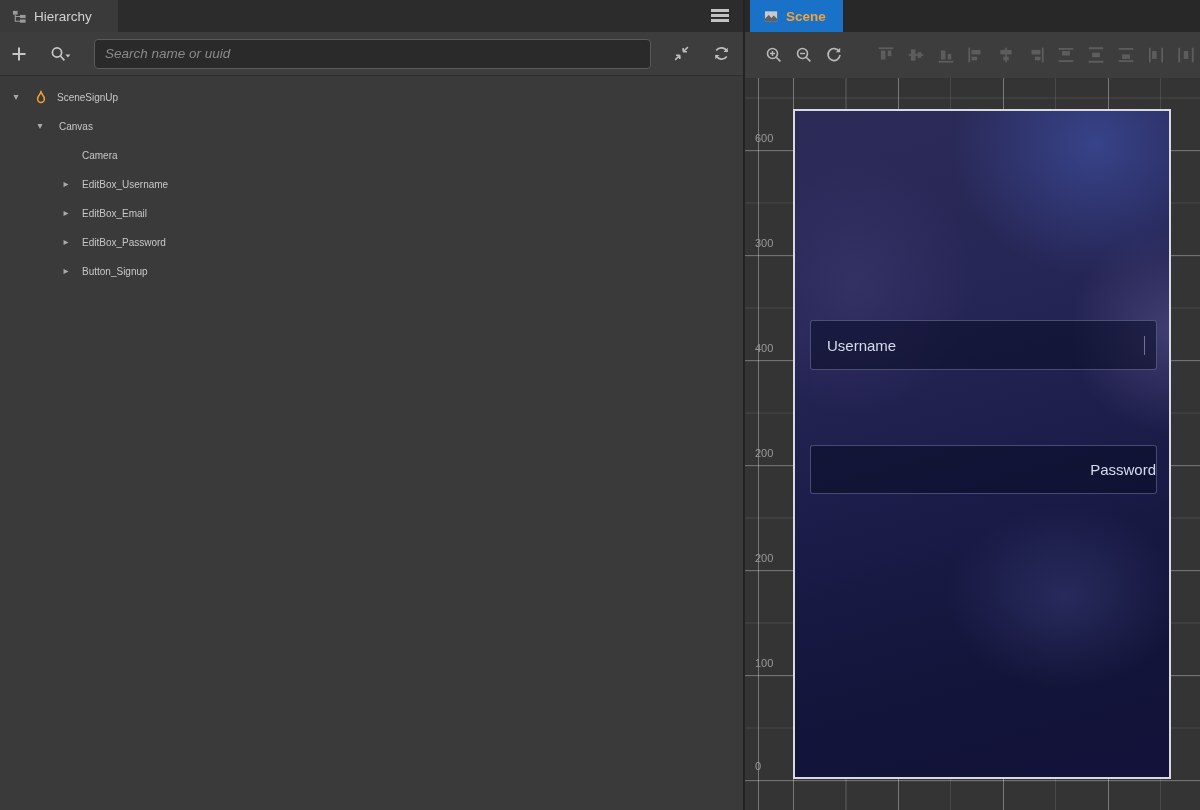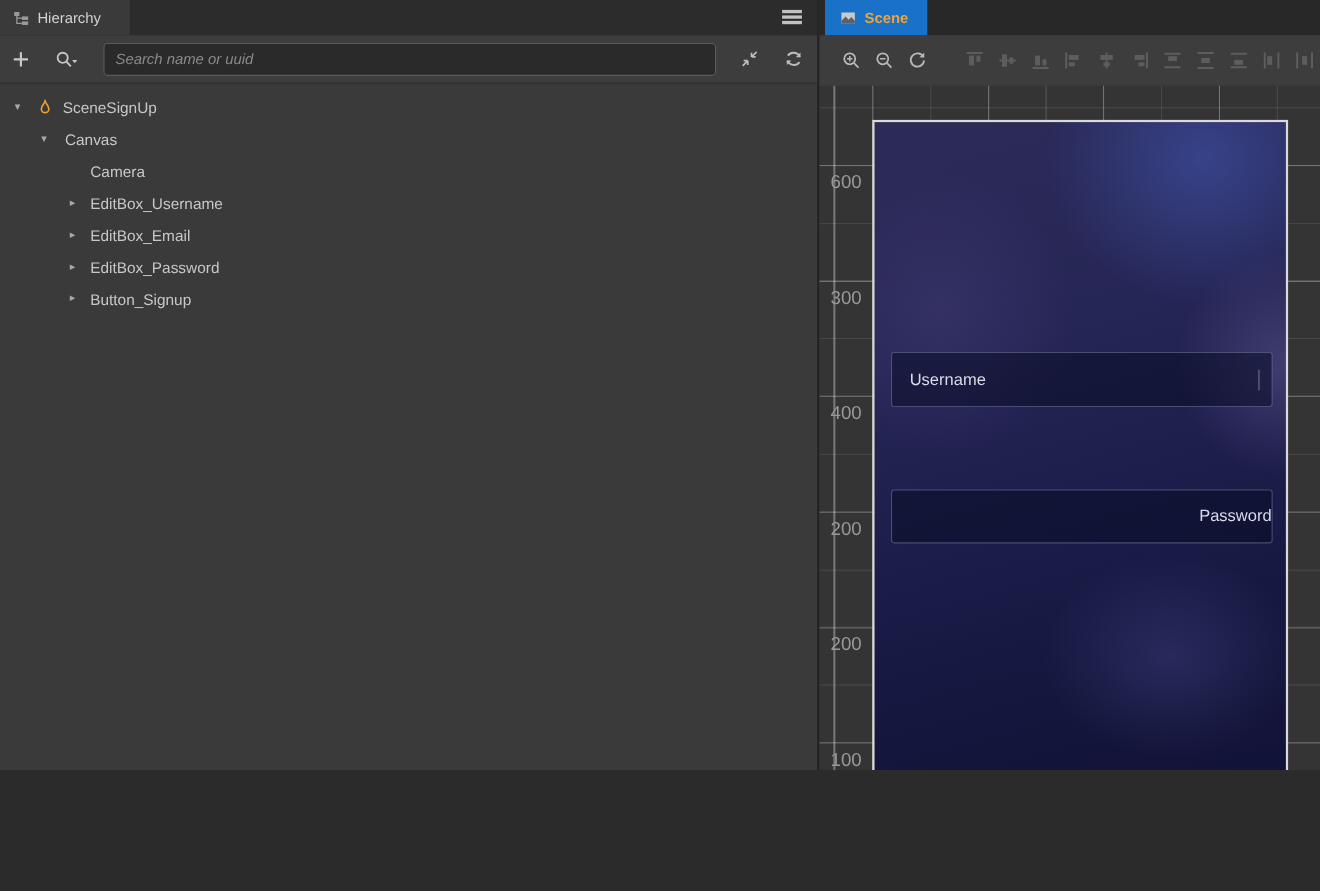--- a/index.html
+++ b/index.html
@@ -1,39 +1,39 @@
 <!DOCTYPE html>
 <html><head>
 <meta charset="utf-8">
 <style>
   * { margin:0; padding:0; box-sizing:border-box; }
   html,body { width:1200px; height:810px; overflow:hidden; background:#2b2b2b;
               font-family:"Liberation Sans", sans-serif; }
-  .app { display:flex; width:1200px; height:700px; }
+  .app { display:flex; width:1200px; height:810px; }
 
   
   .left-panel { width:743px; display:flex; flex-direction:column; background:#3a3a3a; }
   .tabbar { height:32px; background:#2c2c2c; display:flex; align-items:stretch; position:relative; flex:0 0 32px; }
   .tab { display:flex; align-items:center; gap:7px; padding:0 12px; cursor:default; }
   .tab.h-active { background:#3a3a3a; width:118px; }
   .tab .tab-label { font-size:13.5px; color:#d2d2d2; }
   .hamburger { position:absolute; right:14px; top:9px; width:18px; height:14px; }
   .hamburger div { height:2.6px; background:#c2c2c2; margin-bottom:2.6px; }
 
   .h-toolbar { height:44px; background:#3d3d3d; display:flex; align-items:center;
                padding:0 12px 0 10px; gap:21px; border-bottom:1px solid #2e2e2e; flex:0 0 44px; }
   .icon-btn { display:flex; align-items:center; justify-content:center; flex:0 0 auto; }
   .search-input { flex:1; height:30px; background:#2a2a2a; border:1px solid #5a5a5a; border-radius:4px;
                   color:#bdbdbd; font-size:13.5px; padding:0 10px; outline:none; font-family:"Liberation Sans",sans-serif; }
   .search-input::placeholder { color:#8a8a8a; font-style:italic; }
 
   .tree { flex:1; padding-top:7px; overflow:hidden; }
   .tree-row { position:relative; height:29px; display:flex; align-items:center; }
   .tree-row.selected { background:#4b4b4b; }
-  .tree-row .lbl { font-size:14px; color:#c7c7c7; }
+  .tree-row .lbl { font-size:10px; color:#c7c7c7; }
   .tree-row.selected .lbl { color:#dedede; }
   .tw { position:absolute; font-size:10px; color:#a9a9a9; width:12px; text-align:center; top:8px; }
   .gut { position:absolute; top:7px; }
   .pl57 { padding-left:57px; } .pl59 { padding-left:59px; } .pl82 { padding-left:82px; }
 
   
   .splitter { width:2px; background:#232323; cursor:col-resize; }
 
   
   .right-panel { width:455px; display:flex; flex-direction:column; background:#343434; }
@@ -46,21 +46,21 @@
   .s-toolbar .sep-gap { margin-left:22px; }
   .s-icon { width:18px; height:18px; flex:0 0 18px; }
 
   .scene-canvas { position:relative; flex:1; background-color:#343434; overflow:hidden;
     background-image:
       repeating-linear-gradient(to right,  rgba(255,255,255,0.26) 0px, rgba(255,255,255,0.26) 1px, transparent 1px, transparent 105px),
       repeating-linear-gradient(to bottom, rgba(255,255,255,0.26) 0px, rgba(255,255,255,0.26) 1px, transparent 1px, transparent 105px),
       repeating-linear-gradient(to right,  rgba(255,255,255,0.10) 0px, rgba(255,255,255,0.10) 1px, transparent 1px, transparent 52.5px),
       repeating-linear-gradient(to bottom, rgba(255,255,255,0.10) 0px, rgba(255,255,255,0.10) 1px, transparent 1px, transparent 52.5px);
     background-position: 48px 0, 0 72px, 48px 0, 0 19.5px; }
-  .ruler-num { position:absolute; left:10px; font-size:17px; color:#999; line-height:18px;margin-top:28px; }
+  .ruler-num { position:absolute; left:10px; font-size:11px; color:#999; line-height:18px; }
 
   
   .mockup { position:absolute; left:48px; top:31px; width:378px; height:670px;
     border:2px solid #d9dadf;
     background:
       radial-gradient(55% 28% at 80% 5%,  rgba(64,84,170,0.60), transparent 70%),
       radial-gradient(38% 22% at 100% 33%, rgba(115,105,165,0.38), transparent 70%),
       radial-gradient(45% 20% at 72% 73%, rgba(72,78,145,0.35), transparent 70%),
       radial-gradient(45% 28% at 16% 26%, rgba(84,72,135,0.28), transparent 70%),
       linear-gradient(165deg, #2c2b58 0%, #262656 30%, #1a1b47 58%, #131439 82%, #12123a 100%); }

